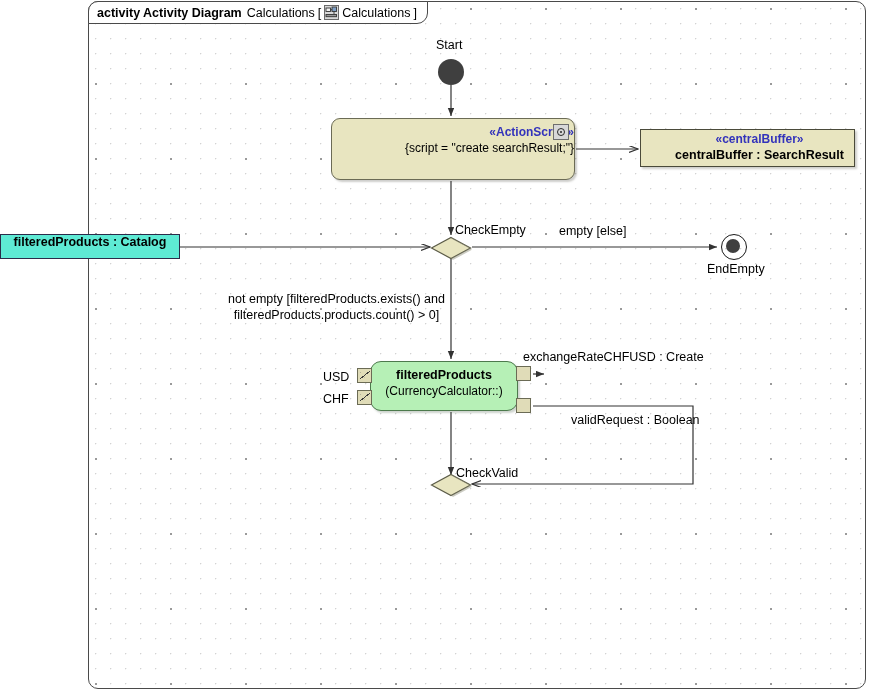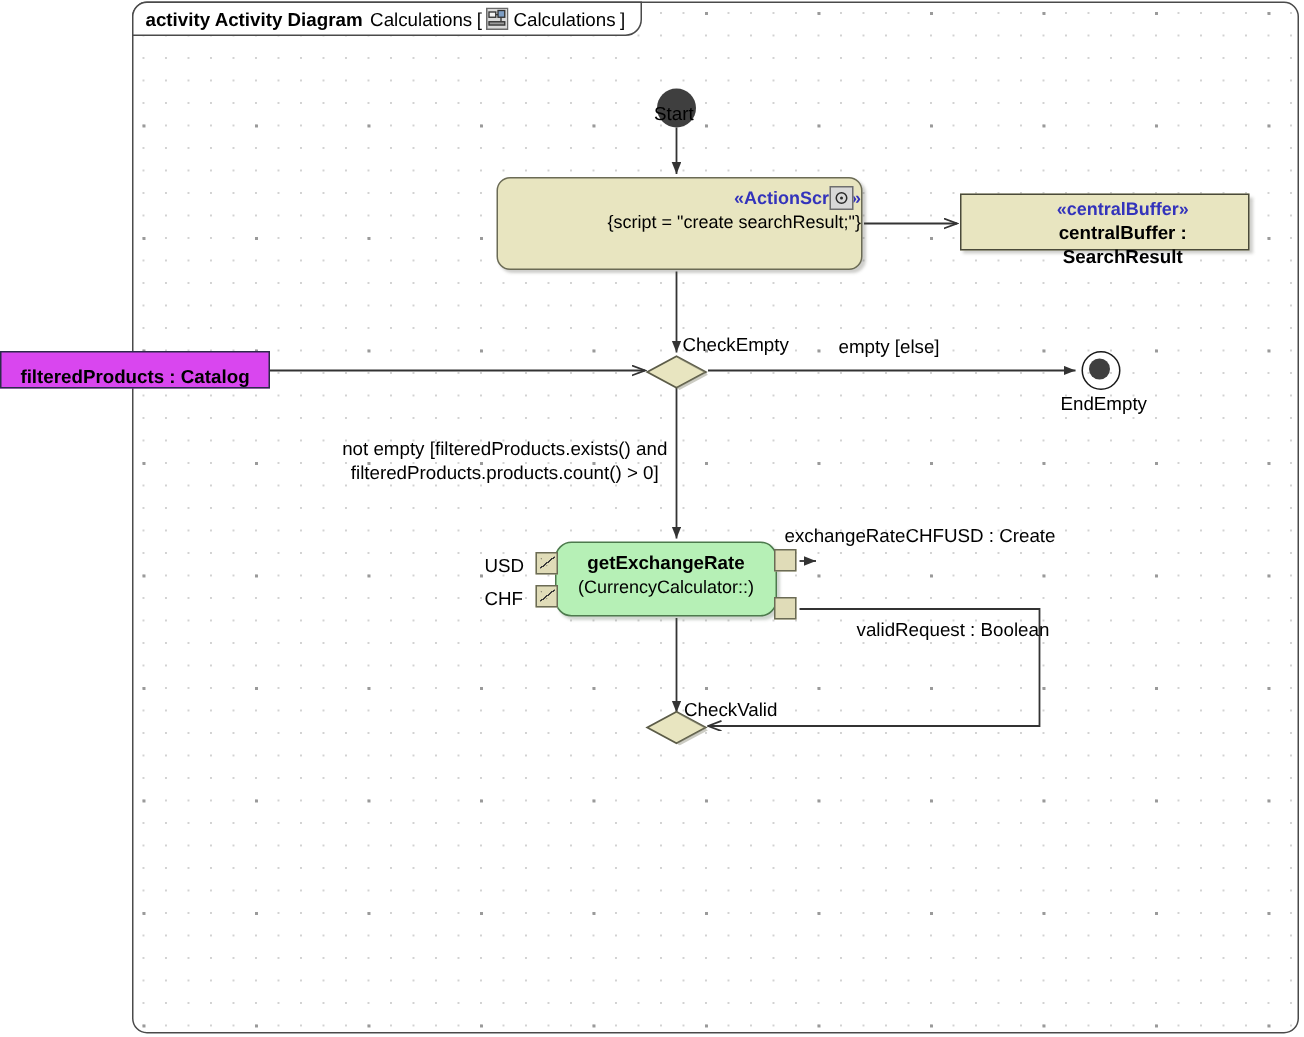--- a/index.html
+++ b/index.html
@@ -141,21 +141,21 @@
     left: 6px; top: 6px;
     width: 2px; height: 2px;
     background: #2a2a2a;
     border-radius: 50%;
     z-index: 2;
   }
 
   
   #central-buffer {
     position: absolute;
-    left: 551px; top: 127px; width: 193px; height: 38px;
+    left: 551px; top: 127px; width: 215px; height: 38px;
     background: #e8e5c0;
     border: 1.4px solid #4a4a3a;
     box-sizing: border-box;
     box-shadow: 2px 2px 2px rgba(80,80,70,0.28);
     text-align: center;
     padding-top: 2px;
     padding-left: 24px;
   }
   #central-buffer .nodename { font-size: 12.5px; }
 
@@ -296,21 +296,21 @@
 
       <path d="M362,410 L362,473" marker-end="url(#arrow)"></path>
 
       <path d="M444,404 L604,404 L604,482 L383,482" marker-end="url(#openarrow)"></path>
     </g>
   </svg>
 
   <div class="layer">
 
     <div id="start-node"></div>
-    <div class="node-label" style="left:347px; top:36px;margin-top:31px;">Start</div>
+    <div class="node-label" style="left:347px; top:36px;">Start</div>
 
     <div id="create-output" class="action-node">
       <div class="stereo">«ActionScript»</div>
       <div class="nodeprop">{script = "create searchResult;"}</div>
       <div id="script-icon"></div>
     </div>
 
     <div id="central-buffer">
       <div class="stereo">«centralBuffer»</div>
       <div class="nodename">centralBuffer : SearchResult</div>
@@ -326,21 +326,21 @@
 
     <div id="end-empty-node"></div>
     <div class="node-label" style="left:618px; top:260px;">EndEmpty</div>
 
     <div class="edge-label" style="left:470px; top:221px;">empty [else]</div>
 
     <div class="edge-label" style="left:110px; top:289px; width:275px;">not empty [filteredProducts.exists() and</div>
     <div class="edge-label" style="left:110px; top:305px; width:275px;">filteredProducts.products.count() &gt; 0]</div>
 
     <div id="get-exchange">
-      <div class="nodename">getExchangeRate</div>
+      <div class="nodename">filteredProducts</div>
       <div class="nodeprop">(CurrencyCalculator::)</div>
     </div>
 
     <div class="pin in" style="left:268px; top:366px;"></div>
     <div class="pin-label" style="left:234px; top:368px;">USD</div>
 
     <div class="pin in" style="left:268px; top:388px;"></div>
     <div class="pin-label" style="left:234px; top:390px;">CHF</div>
 
     <div class="pin" style="left:427px; top:364px;"></div>
@@ -372,17 +372,17 @@
       <path d="M6.7,4.7 L8,4.7" stroke="#333" stroke-width="0.9"></path>
       <path d="M10,6.6 L10,9" stroke="#333" stroke-width="0.9"></path>
       <rect x="2" y="9.5" width="10.5" height="2.2" fill="#9a9a9a" stroke="#333" stroke-width="0.9"></rect>
     </svg>
   </span>
   <span class="fname" style="margin-left:0">Calculations</span>
   <span class="brk">]</span>
 </div>
 
 <div style="position:absolute; left:0px; top:234px; width:180px; height:25px;
-            background:#d946ef; border:1.5px solid #2b2b4a; box-sizing:border-box;
-            display:flex; align-items:flex-end; justify-content:center;
+            background:#5eead4; border:1.5px solid #2b2b4a; box-sizing:border-box;
+            display:flex; align-items:flex-start; justify-content:center;
             font-size:12.5px; font-weight:bold; color:#000; z-index:30;">
   <span>filteredProducts : Catalog</span>
 </div>
 
 </body></html>

